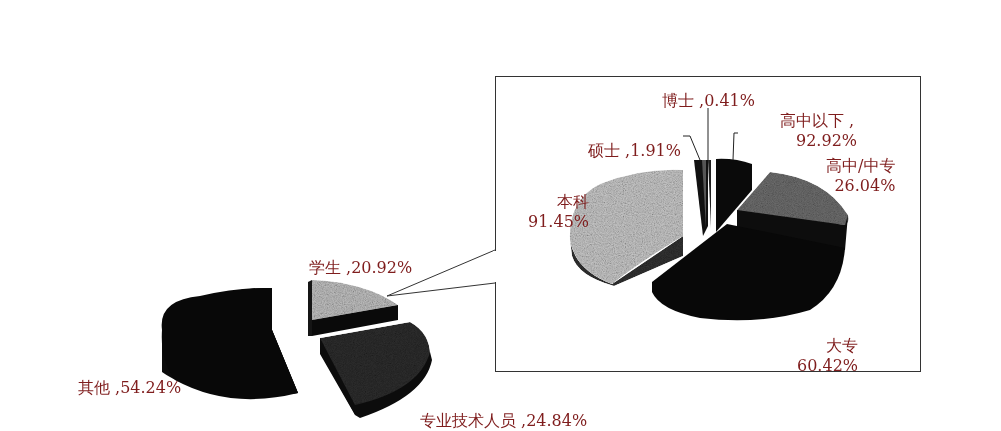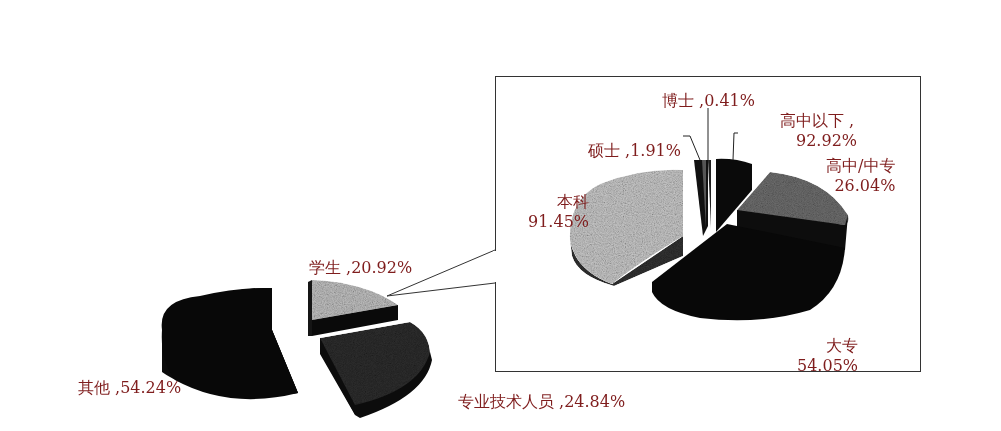--- a/index.html
+++ b/index.html
@@ -91,34 +91,34 @@
     <line x1="708" y1="108" x2="708" y2="160" stroke="#222" stroke-width="1"></line>
     <polyline points="683,136 690,136 700,160" fill="none" stroke="#222" stroke-width="1"></polyline>
     <polyline points="738,133 734,133 733,160" fill="none" stroke="#222" stroke-width="1"></polyline>
   </g>
 </svg>
 
 <div class="zoom-box"></div>
 
 <div class="lbl" style="left:78px; top:378px;">其他 ,54.24%</div>
 <div class="lbl" style="left:309px; top:258px;">学生 ,20.92%</div>
-<div class="lbl" style="left:420px; top:392px;margin-left:38px;">专业技术人员 ,24.84%</div>
+<div class="lbl" style="left:420px; top:411px;">专业技术人员 ,24.84%</div>
 
 <div class="lbl" style="left:662px; top:91px;">博士 ,0.41%</div>
 <div class="lbl" style="left:588px; top:141px;">硕士 ,1.91%</div>
 <div class="lbl" style="left:780px; top:111px;">
   <span>高中以下 ,</span>
   <span style="padding-left:16px;">92.92%</span>
 </div>
 <div class="lbl center" style="left:826px; top:156px;">
   <span>高中/中专</span>
   <span>26.04%</span>
 </div>
 <div class="lbl center" style="left:528px; top:192px;">
   <span>本科</span>
   <span>91.45%</span>
 </div>
 <div class="lbl center" style="left:757px; top:336px;margin-left:40px;">
   <span>大专</span>
-  <span>54.05%</span>
+  <span>60.42%</span>
 </div>
 
 <div style="position:absolute; left:493px; top:251px; width:5px; height:31px; background:#fff;"></div>
 
 </body></html>

